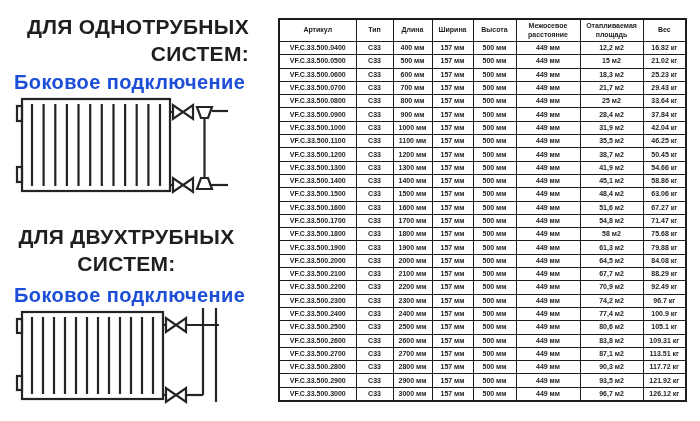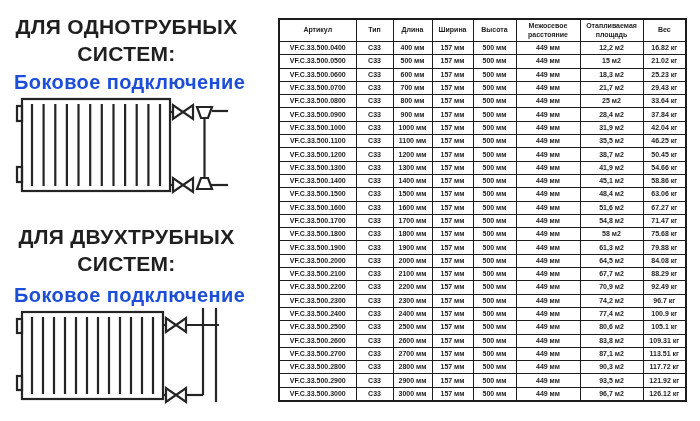--- a/index.html
+++ b/index.html
@@ -12,21 +12,21 @@
   .page { position:absolute; inset:0; }
 
   
   .left-panel { position:absolute; left:0; top:0; width:270px; height:421px; }
   .sys-title {
     position:absolute; left:4px; width:245px; margin:0;
     text-align:center; font-size:21px; line-height:27px;
     font-weight:800; color:#1f1f1f; letter-spacing:0.3px;
     white-space:pre-line;
   }
-  .t1 { top:13px; }
+  .t1 { top:13px;text-align:right; }
   .t2 { top:223px; }
   .conn-label {
     position:absolute; left:14px; margin:0;
     font-size:20px; font-weight:800; color:#1d4ed8; letter-spacing:0.4px;
   }
   .s1 { top:71px; }
   .s2 { top:284px; }
   .diagram { position:absolute; left:15px; width:235px; height:100px; }
   .d1 { top:97px; }
   .d2 { top:305px; }

